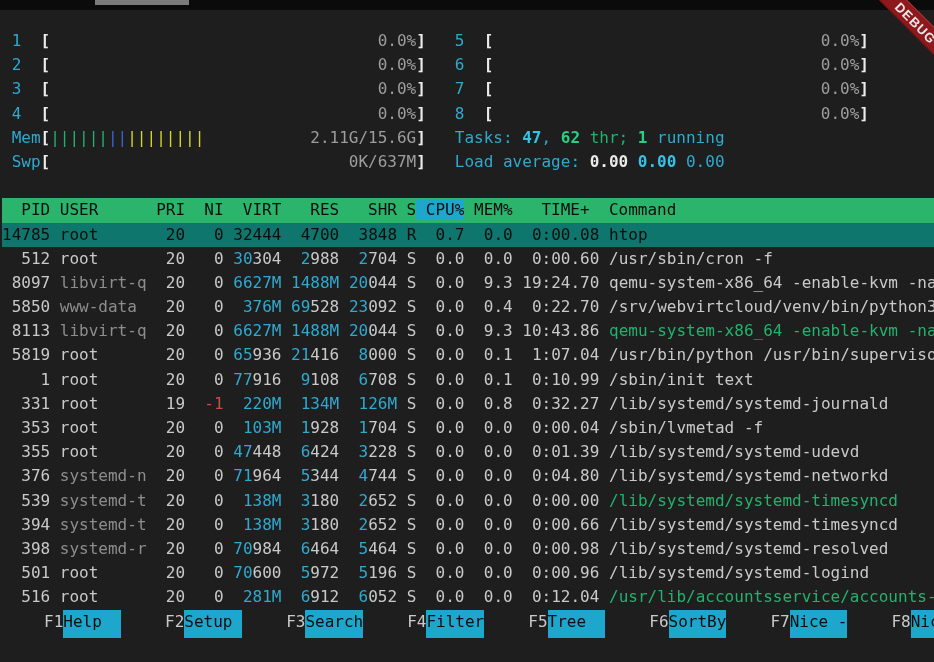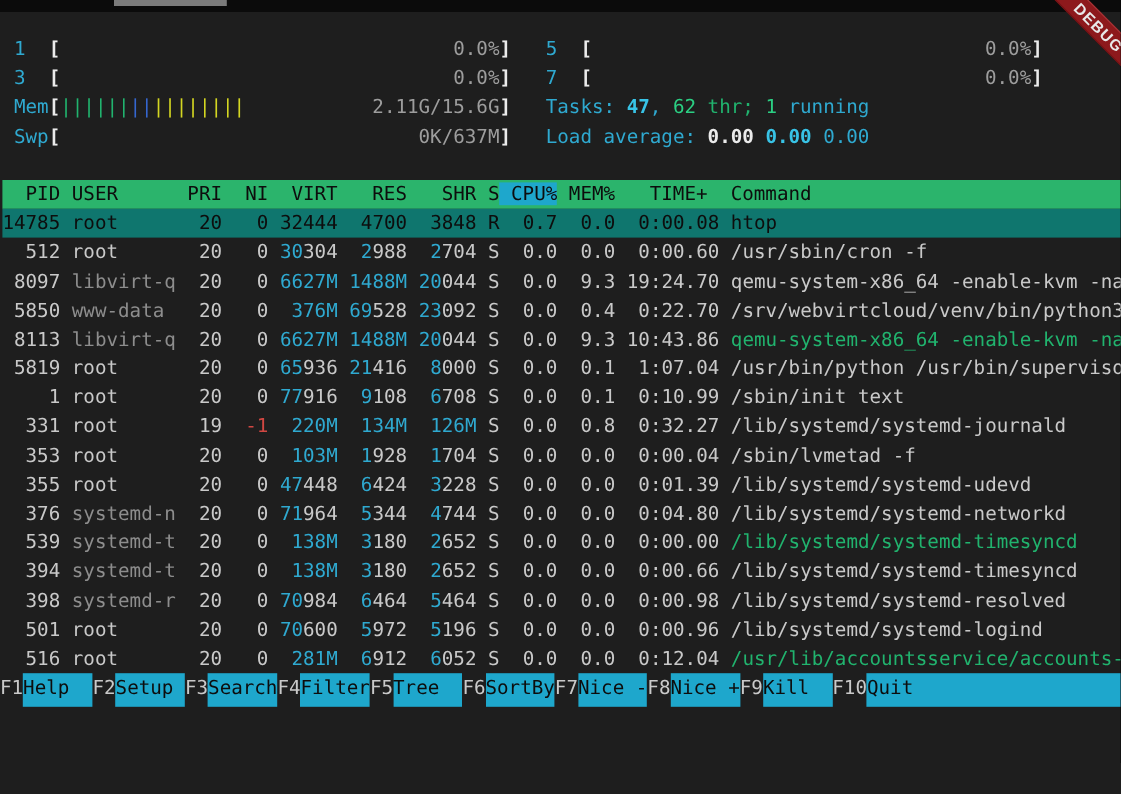--- a/index.html
+++ b/index.html
@@ -6,56 +6,58 @@
   .screen{position:relative;width:934px;height:662px;background:#0b0b0b;overflow:hidden;
           font-family:"DejaVu Sans Mono",monospace;}
   .top-tab{position:absolute;left:95px;top:0;width:94px;height:5px;background:#7b7b7b;}
   .terminal{position:absolute;top:10px;left:0;right:0;bottom:0;background:#1e1e1e;
             font-size:16px;line-height:24.2px;color:#c9c9c9;}
   #lines{padding:19px 0 0 2px;}
   .line{height:24.2px;white-space:pre;}
   .c{color:#2fa9d0;}
   .cb{color:#38c3e6;font-weight:bold;}
   .g{color:#21b36e;text-align:right;}
-  .gb{color:#2bcf83;font-weight:normal;}
+  .gb{color:#2bcf83;font-weight:bold;}
   .w{color:#c9c9c9;}
   .wb{color:#ebebeb;font-weight:bold;}
   .dim{color:#8d8d8d;}
   .gy{color:#9d9d9d;margin-top:27px;}
   .red{color:#d14742;}
   .b-g{color:#21b36e;}
   .b-b{color:#3566cf;}
   .b-y{color:#d4d622;}
   .hdr{background:#2bb46c;color:#0d0d0d;}
   .hdr span{color:#0d0d0d;}
   .hdr .sort{background:#1ea7cc;}
   .sel{background:#0f766e;}
   .sel span{color:#0d0d0d !important;font-weight:normal !important;}
   .row{cursor:default;}
   .fbar{display:flex;height:28px;align-items:stretch;white-space:pre;}
-  .fbar .fitem{display:flex;}
+  .fbar .fitem{display:flex;margin-left:44px;}
   .fbar .fk{color:#c9c9c9;}
   .fbar .fl{background:#1ea7cc;color:#0d0d0d;}
   .fbar .fill{flex:1;background:#1ea7cc;}
   .ribbon{position:absolute;left:828px;top:10px;width:170px;height:20px;line-height:20px;
           transform:rotate(45deg);background:#8d191c;color:#e8e8e8;
           font-family:"Liberation Sans",sans-serif;font-size:13px;font-weight:bold;
           text-align:right;padding-right:55px;box-sizing:border-box;letter-spacing:1px;
           border-top:1px solid #a53336;border-bottom:1px solid #6e1214;z-index:5;}
 </style>
 </head>
 <body>
 
 <div class="screen">
   <div class="top-tab"></div>
   <div class="ribbon"><span>DEBUG</span></div>
   <div class="terminal">
     <div id="lines">
         <div class="line"><span class="c"> 1  </span><span class="wb">[</span><span>                                  </span><span class="gy">0.0%</span><span class="wb">]</span><span>   </span><span class="c">5  </span><span class="wb">[</span><span>                                  </span><span class="gy">0.0%</span><span class="wb">]</span></div>
+        <div class="line"><span class="c"> 2  </span><span class="wb">[</span><span>                                  </span><span class="gy">0.0%</span><span class="wb">]</span><span>   </span><span class="c">6  </span><span class="wb">[</span><span>                                  </span><span class="gy">0.0%</span><span class="wb">]</span></div>
         <div class="line"><span class="c"> 3  </span><span class="wb">[</span><span>                                  </span><span class="gy">0.0%</span><span class="wb">]</span><span>   </span><span class="c">7  </span><span class="wb">[</span><span>                                  </span><span class="gy">0.0%</span><span class="wb">]</span></div>
+        <div class="line"><span class="c"> 4  </span><span class="wb">[</span><span>                                  </span><span class="gy">0.0%</span><span class="wb">]</span><span>   </span><span class="c">8  </span><span class="wb">[</span><span>                                  </span><span class="gy">0.0%</span><span class="wb">]</span></div>
         <div class="line"><span class="c"> Mem</span><span class="wb">[</span><span class="b-g">||||||</span><span class="b-b">||</span><span class="b-y">||||||||</span><span>           </span><span class="gy">2.11G/15.6G</span><span class="wb">]</span><span>   </span><span class="c">Tasks: </span><span class="cb">47</span><span class="c">, </span><span class="gb">62</span><span class="g"> thr; </span><span class="gb">1</span><span class="c"> running</span></div>
         <div class="line"><span class="c"> Swp</span><span class="wb">[</span><span>                               </span><span class="gy">0K/637M</span><span class="wb">]</span><span>   </span><span class="c">Load average: </span><span class="wb">0.00</span><span> </span><span class="cb">0.00</span><span> </span><span class="c">0.00</span></div>
         <div class="line"></div>
         <div class="line hdr"><span>  PID</span><span> USER     </span><span> PRI</span><span>  NI</span><span>  VIRT</span><span>   RES</span><span>   SHR</span><span> S</span><span class="sort"> CPU%</span><span> MEM%</span><span>   TIME+ </span><span> Command</span></div>
         <div class="line row sel"><span class="w">14785</span><span> </span><span class="w">root     </span><span> </span><span class="w"> 20</span><span> </span><span class="w">  0</span><span> </span><span class="c">32</span><span class="w">444</span><span> </span><span class="c"> 4</span><span class="w">700</span><span> </span><span class="c"> 3</span><span class="w">848</span><span> </span><span class="w">R</span><span> </span><span class="w"> 0.7</span><span> </span><span class="w"> 0.0</span><span> </span><span class="w"> 0:00.08</span><span> </span><span class="w">htop</span></div>
         <div class="line row"><span class="w">  512</span><span> </span><span class="w">root     </span><span> </span><span class="w"> 20</span><span> </span><span class="w">  0</span><span> </span><span class="c">30</span><span class="w">304</span><span> </span><span class="c"> 2</span><span class="w">988</span><span> </span><span class="c"> 2</span><span class="w">704</span><span> </span><span class="w">S</span><span> </span><span class="w"> 0.0</span><span> </span><span class="w"> 0.0</span><span> </span><span class="w"> 0:00.60</span><span> </span><span class="w">/usr/sbin/cron -f</span></div>
         <div class="line row"><span class="w"> 8097</span><span> </span><span class="dim">libvirt-q</span><span> </span><span class="w"> 20</span><span> </span><span class="w">  0</span><span> </span><span class="c">6627M</span><span> </span><span class="c">1488M</span><span> </span><span class="c">20</span><span class="w">044</span><span> </span><span class="w">S</span><span> </span><span class="w"> 0.0</span><span> </span><span class="w"> 9.3</span><span> </span><span class="w">19:24.70</span><span> </span><span class="w">qemu-system-x86_64 -enable-kvm -na</span></div>
         <div class="line row"><span class="w"> 5850</span><span> </span><span class="dim">www-data </span><span> </span><span class="w"> 20</span><span> </span><span class="w">  0</span><span> </span><span class="c"> 376M</span><span> </span><span class="c">69</span><span class="w">528</span><span> </span><span class="c">23</span><span class="w">092</span><span> </span><span class="w">S</span><span> </span><span class="w"> 0.0</span><span> </span><span class="w"> 0.4</span><span> </span><span class="w"> 0:22.70</span><span> </span><span class="w">/srv/webvirtcloud/venv/bin/python3</span></div>
         <div class="line row"><span class="w"> 8113</span><span> </span><span class="dim">libvirt-q</span><span> </span><span class="w"> 20</span><span> </span><span class="w">  0</span><span> </span><span class="c">6627M</span><span> </span><span class="c">1488M</span><span> </span><span class="c">20</span><span class="w">044</span><span> </span><span class="w">S</span><span> </span><span class="w"> 0.0</span><span> </span><span class="w"> 9.3</span><span> </span><span class="w">10:43.86</span><span> </span><span class="g">qemu-system-x86_64 -enable-kvm -na</span></div>
         <div class="line row"><span class="w"> 5819</span><span> </span><span class="w">root     </span><span> </span><span class="w"> 20</span><span> </span><span class="w">  0</span><span> </span><span class="c">65</span><span class="w">936</span><span> </span><span class="c">21</span><span class="w">416</span><span> </span><span class="c"> 8</span><span class="w">000</span><span> </span><span class="w">S</span><span> </span><span class="w"> 0.0</span><span> </span><span class="w"> 0.1</span><span> </span><span class="w"> 1:07.04</span><span> </span><span class="w">/usr/bin/python /usr/bin/superviso</span></div>

